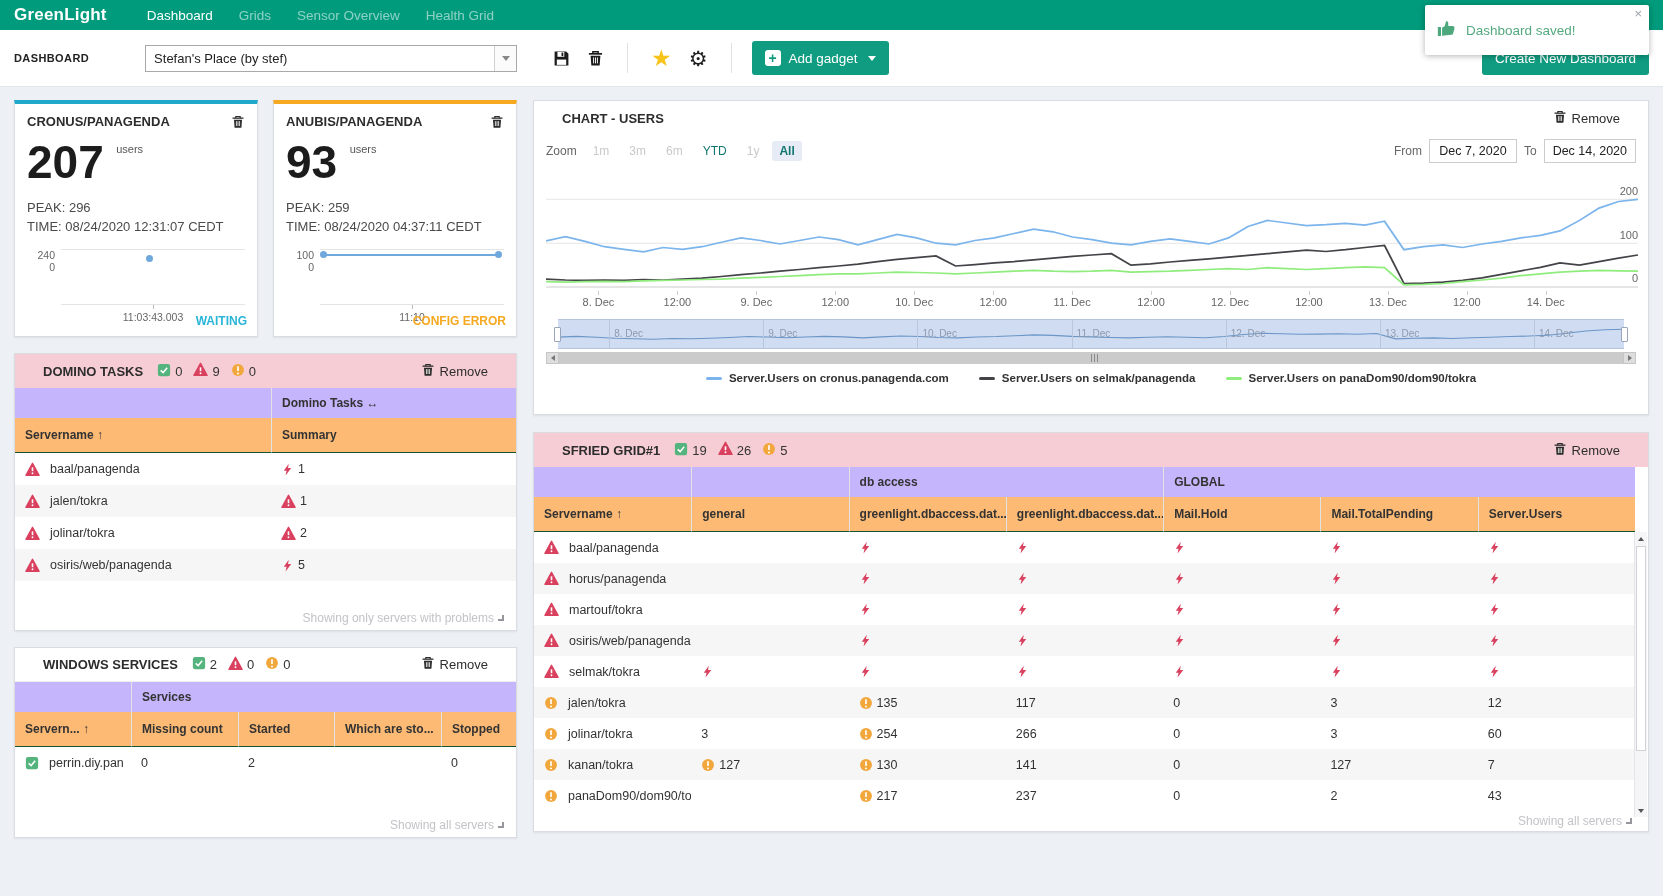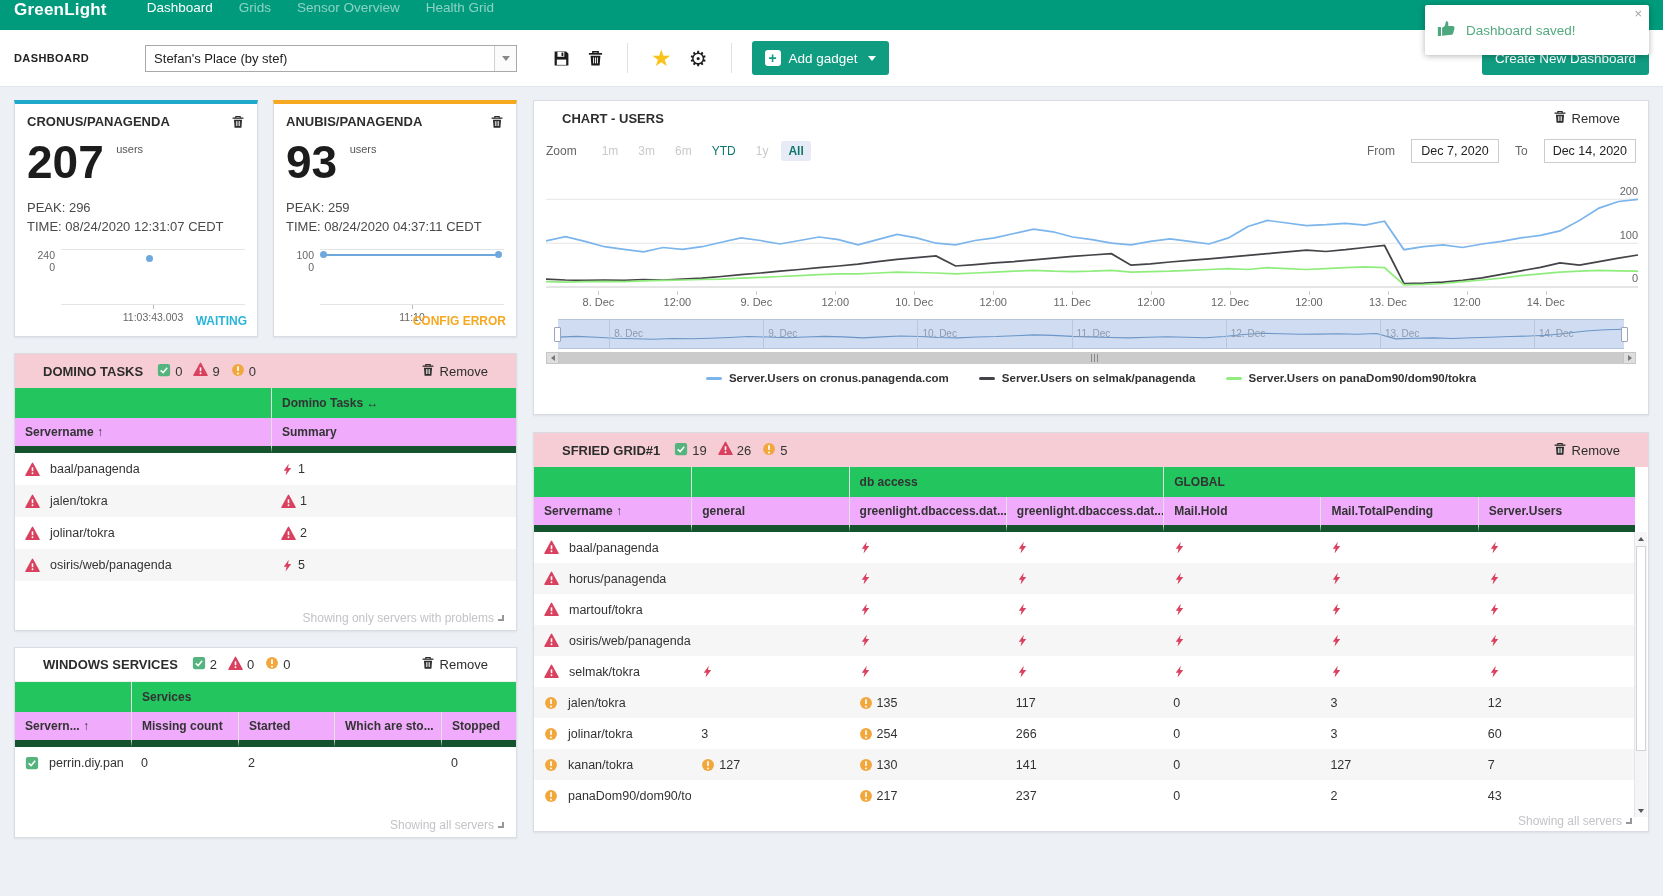--- a/index.html
+++ b/index.html
@@ -1,20 +1,20 @@
 <!DOCTYPE html>
 <html><head>
 <meta charset="utf-8">
 <style>
   *{box-sizing:border-box;margin:0;padding:0}
   html,body{width:1663px;height:896px;overflow:hidden}
   body{font-family:"Liberation Sans","DejaVu Sans",sans-serif;background:#edf0f5;color:#333;position:relative}
 
   
-  .navbar{height:30px;background:#009b7c;display:flex;align-items:flex-start;padding:0 14px;gap:26px}
+  .navbar{height:30px;background:#009b7c;display:flex;align-items:center;padding:0 14px;gap:26px}
   .brand{color:#fff;font-size:17px;font-weight:bold;letter-spacing:.2px;margin-right:14px}
   .nav-item{color:rgba(255,255,255,.55);font-size:13.5px;cursor:pointer}
   .nav-item.active{color:#fff}
 
   
   .toolbar{height:57px;background:#fff;display:flex;align-items:center;padding:0 14px;border-bottom:1px solid #e2e5ea;position:relative}
   .tb-label{font-size:11px;font-weight:bold;letter-spacing:.4px;color:#222}
   .select{margin-left:56px;width:372px;height:27px;border:1px solid #a9a9a9;background:#fff;display:flex;align-items:center;font-size:13px;cursor:pointer}
   .select .sel-text{flex:1;padding:0 8px;color:#222;white-space:nowrap;overflow:hidden}
   .select .sel-btn{width:22px;height:100%;border-left:1px solid #d0d0d0;background:#fbfbfb;display:flex;align-items:center;justify-content:center}
@@ -66,39 +66,39 @@
   .g-head.pink{background:#f6cdd4}
   .g-head.white{background:#fff;border-bottom:1px solid #eee}
   .g-title{font-size:13px;font-weight:bold;color:#2d2d2d}
   .badges{display:flex;align-items:center;gap:11px}
   .badge{display:flex;align-items:center;gap:4px;font-size:13px;color:#333}
   .remove-btn{margin-left:auto;display:flex;align-items:center;gap:5px;font-size:13px;color:#2d2d2d;cursor:pointer}
 
   
   .tbl{display:grid;font-size:12.5px}
   .tcell{display:flex;align-items:center;padding:0 10px;min-width:0;white-space:nowrap;overflow:hidden}
-  .tgroup{height:30px;font-weight:bold;font-size:12px;color:#333;background:#22c55e}
-  .thead{height:35px;font-weight:bold;font-size:12px;color:#333;border-bottom:7px solid #14532d;background:#f0abfc;cursor:pointer}
+  .tgroup{height:30px;font-weight:bold;font-size:12px;color:#333;background:#c4b5fd}
+  .thead{height:35px;font-weight:bold;font-size:12px;color:#333;border-bottom:1px solid #14532d;background:#fdba74;cursor:pointer}
   .bl{border-left:1px solid #e2e2e2}
   .trow{height:32px}
   .t-sfried .trow{height:31px}
   .trow.altbg{background:#f6f6f6}
   .srv{margin-left:6px}
   .cell-ic{display:inline-flex;align-items:center;margin-right:4px}
   .tbl-footer{position:absolute;bottom:5px;right:12px;font-size:12px;color:#c3c3c8;display:flex;align-items:center;gap:4px}
   .corner{width:6px;height:6px;border-right:2px solid #96969c;border-bottom:2px solid #96969c;display:inline-block}
 
   .domino-card{height:278px}
   .windows-card{height:191px}
   .grid-card{height:400px}
   .grid-scrollwrap{margin-right:13px}
 
   
   .chart-card{height:315px;padding-bottom:6px}
-  .zoom-row{display:flex;align-items:center;height:32px;padding:0 12px;gap:16px;font-size:12px}
+  .zoom-row{display:flex;align-items:center;height:32px;padding:0 12px;gap:7px;font-size:12px}
   .zoom-label{color:#666;margin-right:2px}
   .zbtn{padding:3px 7px;border-radius:3px;font-size:12px;color:#0f766e;cursor:pointer}
   .zbtn.disabled{color:#c9c9c9;cursor:default}
   .zbtn.selected{background:#e6ebf5;font-weight:bold}
   .range-label{color:#666}
   .range-input{border:1px solid #ccc;height:24px;min-width:88px;display:inline-flex;align-items:center;justify-content:center;padding:0 8px;font-size:12.5px;color:#222;background:#fff;cursor:text}
   .plot-wrap{position:relative;margin:2px 10px 0 12px}
   .plot-wrap svg{display:block;width:100%;height:122px}
   .y-label{position:absolute;right:0;font-size:11px;color:#666;background:transparent}
   .x-axis{position:relative;height:20px;margin:0 10px 4px 12px}

